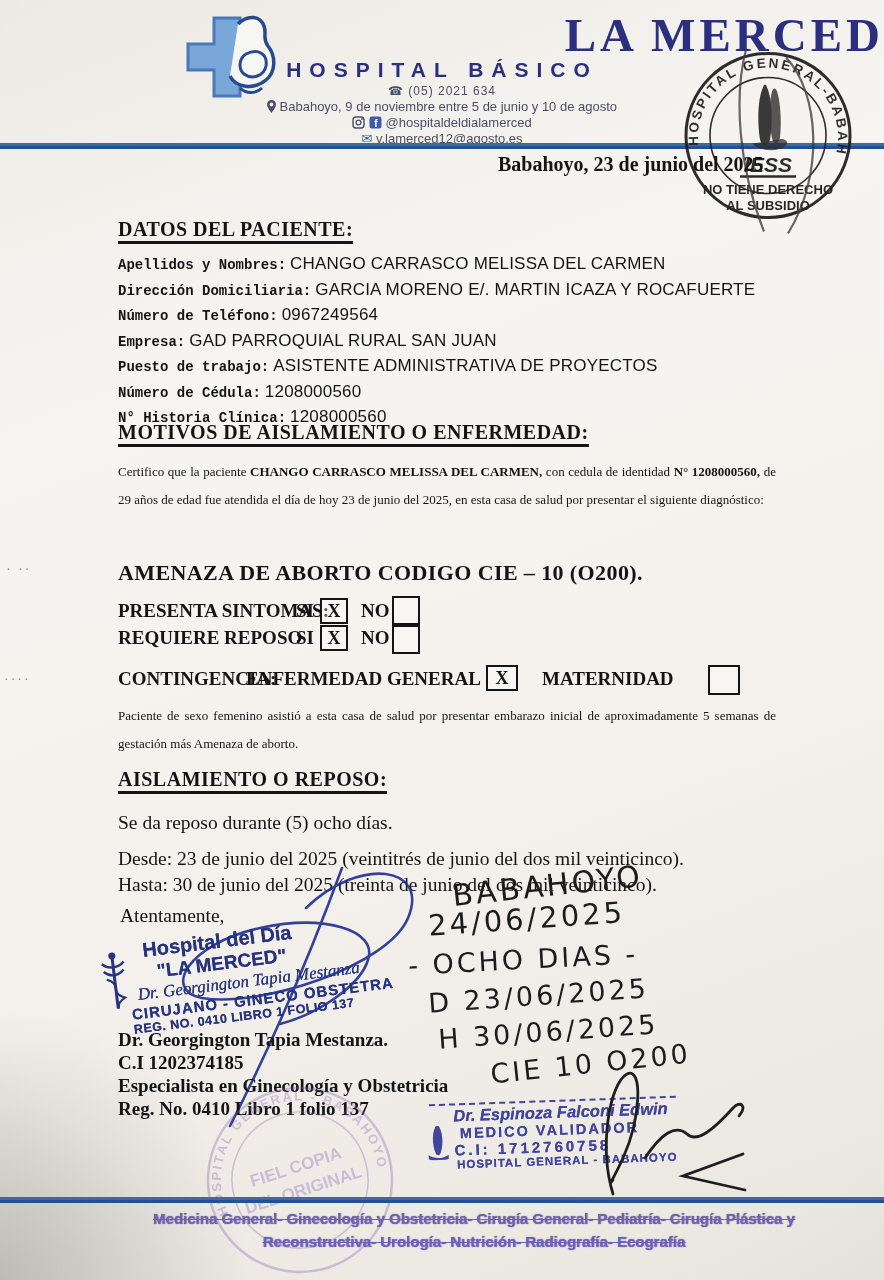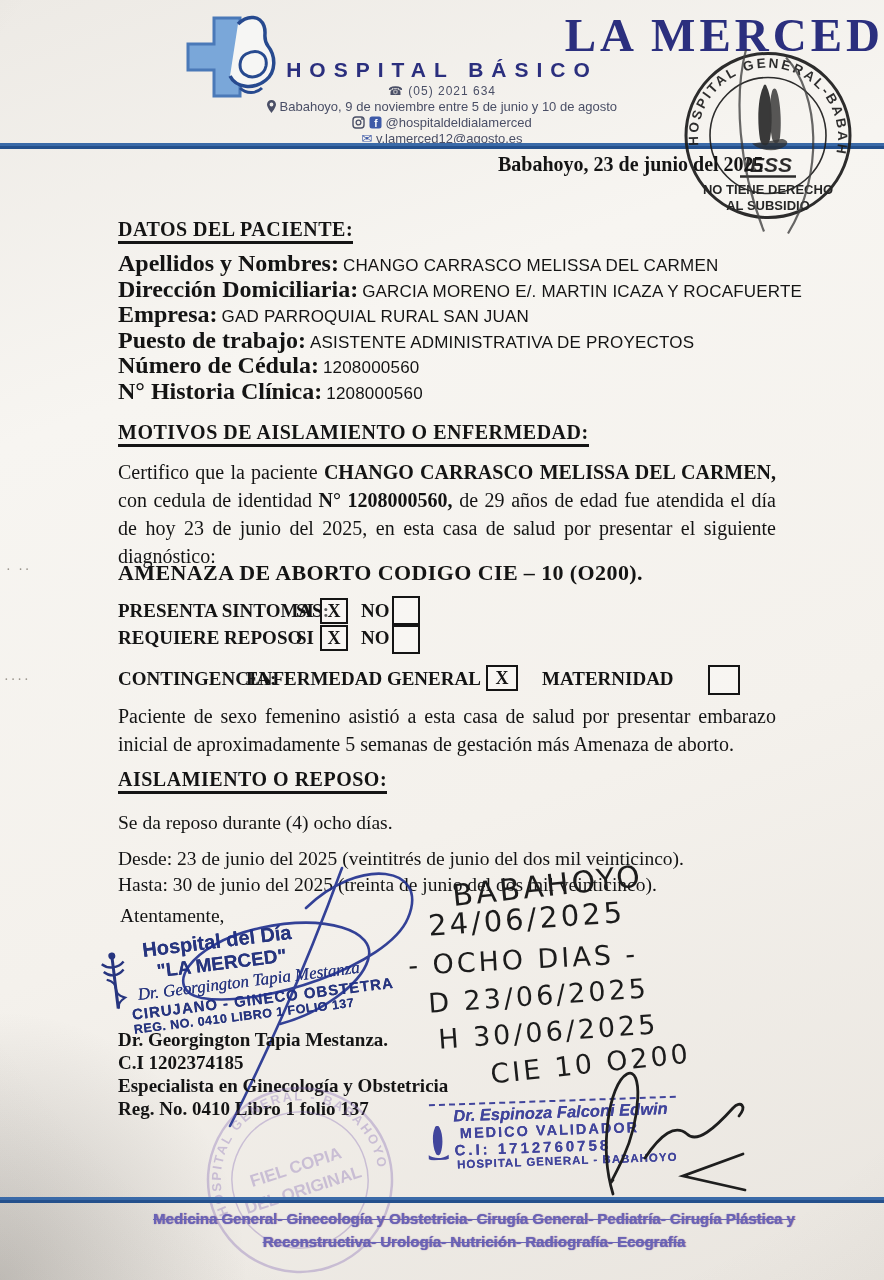--- a/index.html
+++ b/index.html
@@ -28,24 +28,24 @@
     background:linear-gradient(#3a6aa8 0 45%, #dfe6ee 45% 55%, #24508c 55% 100%); }
   .rule-top { top:143px; }
   .rule-bottom { top:1197px; }
   
   .date-line { left:498px; top:153px; font-size:20px; font-weight:bold; }
   
   .sec-title { font-size:20px; font-weight:bold; letter-spacing:.5px;
     border-bottom:3px solid #151515; padding-bottom:0; display:inline-block; }
   
   .fields { left:118px; top:252px; line-height:23.5px; }
-  .flabel { font-weight:bold; font-size:24px; }
+  .flabel { font-weight:bold; font-size:14px;font-family:Liberation Mono, monospace; }
   .fvalue { font-family:"Liberation Sans",sans-serif; font-size:17px; letter-spacing:.2px; }
   
-  .para { left:118px; width:658px; font-size:20px; line-height:28px; text-align:justify; }
+  .para { left:118px; width:658px; font-size:13px; line-height:28px; text-align:justify; }
   .b { font-weight:bold; }
   .diag { left:118px; top:560px; font-size:22px; font-weight:bold; letter-spacing:.4px; }
   
   .chk-area { left:118px; top:600px; width:680px; height:160px; font-weight:bold; font-size:19px; }
   .chk-row { position:absolute; height:30px; width:100%; }
   .cbox { position:absolute; width:28px; height:26px; border:2.5px solid #141414;
     text-align:center; font-size:18px; line-height:23px; font-weight:bold; background:rgba(255,255,255,.3); }
   
   .doc-stamp { left:128px; top:925px; color:#27357f; transform:rotate(-7deg);
     font-family:"Liberation Sans",sans-serif; text-shadow:0 0 .6px #27357f; }
@@ -130,20 +130,21 @@
   </svg>
 
   <div class="abs date-line">Babahoyo, 23 de junio del 2025</div>
 
   <div class="abs" style="left:118px; top:218px;">
     <span class="sec-title">DATOS DEL PACIENTE:</span>
   </div>
   <div class="abs fields">
     <div><span class="flabel">Apellidos y Nombres:</span> <span class="fvalue">CHANGO CARRASCO MELISSA DEL CARMEN</span></div>
     <div><span class="flabel">Dirección Domiciliaria:</span> <span class="fvalue">GARCIA MORENO E/. MARTIN ICAZA Y ROCAFUERTE</span></div>
+    <div><span class="flabel">Número de Teléfono:</span> <span class="fvalue">0967249564</span></div>
     <div><span class="flabel">Empresa:</span> <span class="fvalue">GAD PARROQUIAL RURAL SAN JUAN</span></div>
     <div><span class="flabel">Puesto de trabajo:</span> <span class="fvalue">ASISTENTE ADMINISTRATIVA DE PROYECTOS</span></div>
     <div><span class="flabel">Número de Cédula:</span>&nbsp;<span class="fvalue">1208000560</span></div>
     <div><span class="flabel">N° Historia Clínica:</span>&nbsp;<span class="fvalue">1208000560</span></div>
   </div>
 
   <div class="abs" style="left:118px; top:421px;">
     <span class="sec-title">MOTIVOS DE AISLAMIENTO O ENFERMEDAD:</span>
   </div>
   <div class="abs para" style="top:458px;">
@@ -175,21 +176,21 @@
       <span class="cbox" style="left:368px; top:-3px; width:32px;">X</span>
       <span class="abs" style="left:424px;">MATERNIDAD</span>
       <span class="cbox" style="left:590px; top:-3px; width:32px; height:30px;"></span>
     </div>
   </div>
   <div class="abs para" style="top:702px;">Paciente de sexo femenino asistió a esta casa de salud por presentar embarazo inicial de aproximadamente 5 semanas de gestación más Amenaza de aborto.</div>
 
   <div class="abs" style="left:118px; top:768px;">
     <span class="sec-title">AISLAMIENTO O REPOSO:</span>
   </div>
-  <div class="abs" style="left:118px; top:812px; font-size:19.5px;">Se da reposo durante (4) ocho días.</div>
+  <div class="abs" style="left:118px; top:812px; font-size:19.5px;">Se da reposo durante (5) ocho días.</div>
   <div class="abs" style="left:118px; top:848px; font-size:19.5px;">Desde: 23 de junio del 2025 (veintitrés de junio del dos mil veinticinco).</div>
   <div class="abs" style="left:118px; top:874px; font-size:19.5px;">Hasta: 30 de junio del 2025 (treinta de junio del dos mil veinticinco).</div>
 
   <div class="abs closing">Atentamente,</div>
 
   <div class="abs doc-stamp">
     <svg class="abs" style="left:-26px; top:8px;" width="26" height="62" viewBox="0 0 26 62">
       <line x1="13" y1="6" x2="13" y2="58" stroke="#27357f" stroke-width="3"></line>
       <circle cx="13" cy="5" r="3.5" fill="#27357f"></circle>
       <path d="M2,12 C8,18 18,18 24,12 M3,20 C9,26 17,26 23,20" stroke="#27357f" stroke-width="2.4" fill="none"></path>

